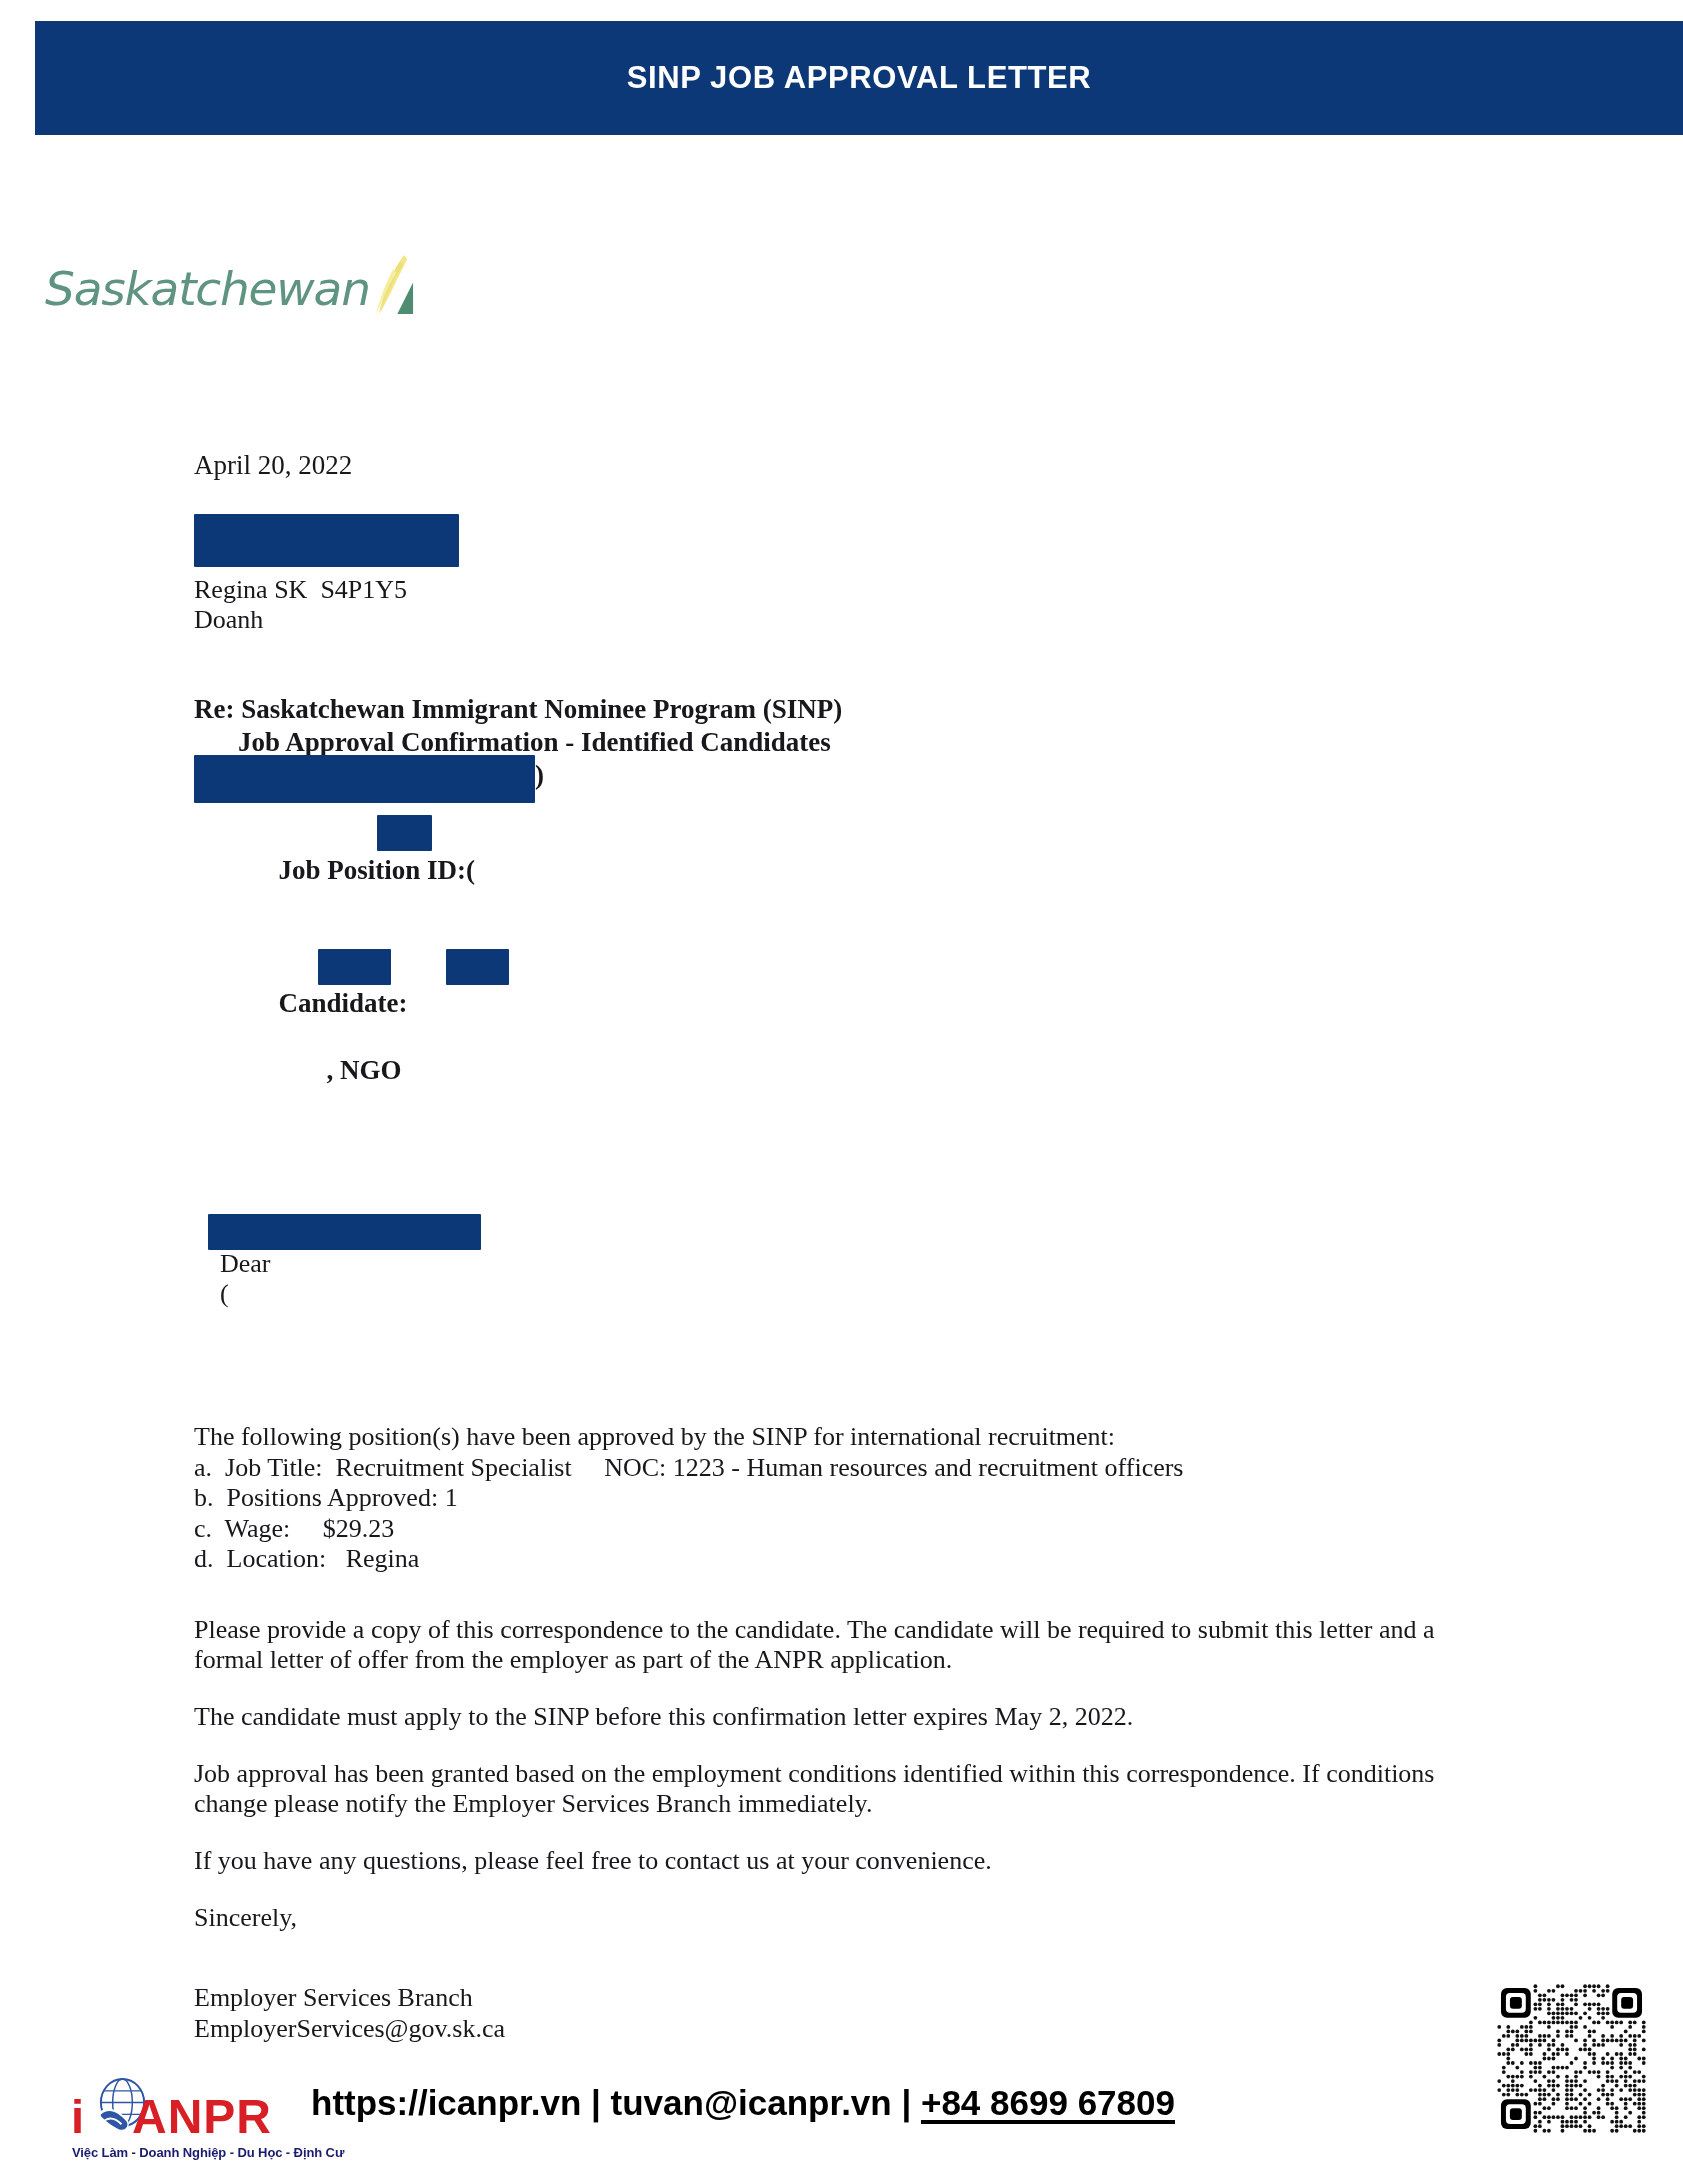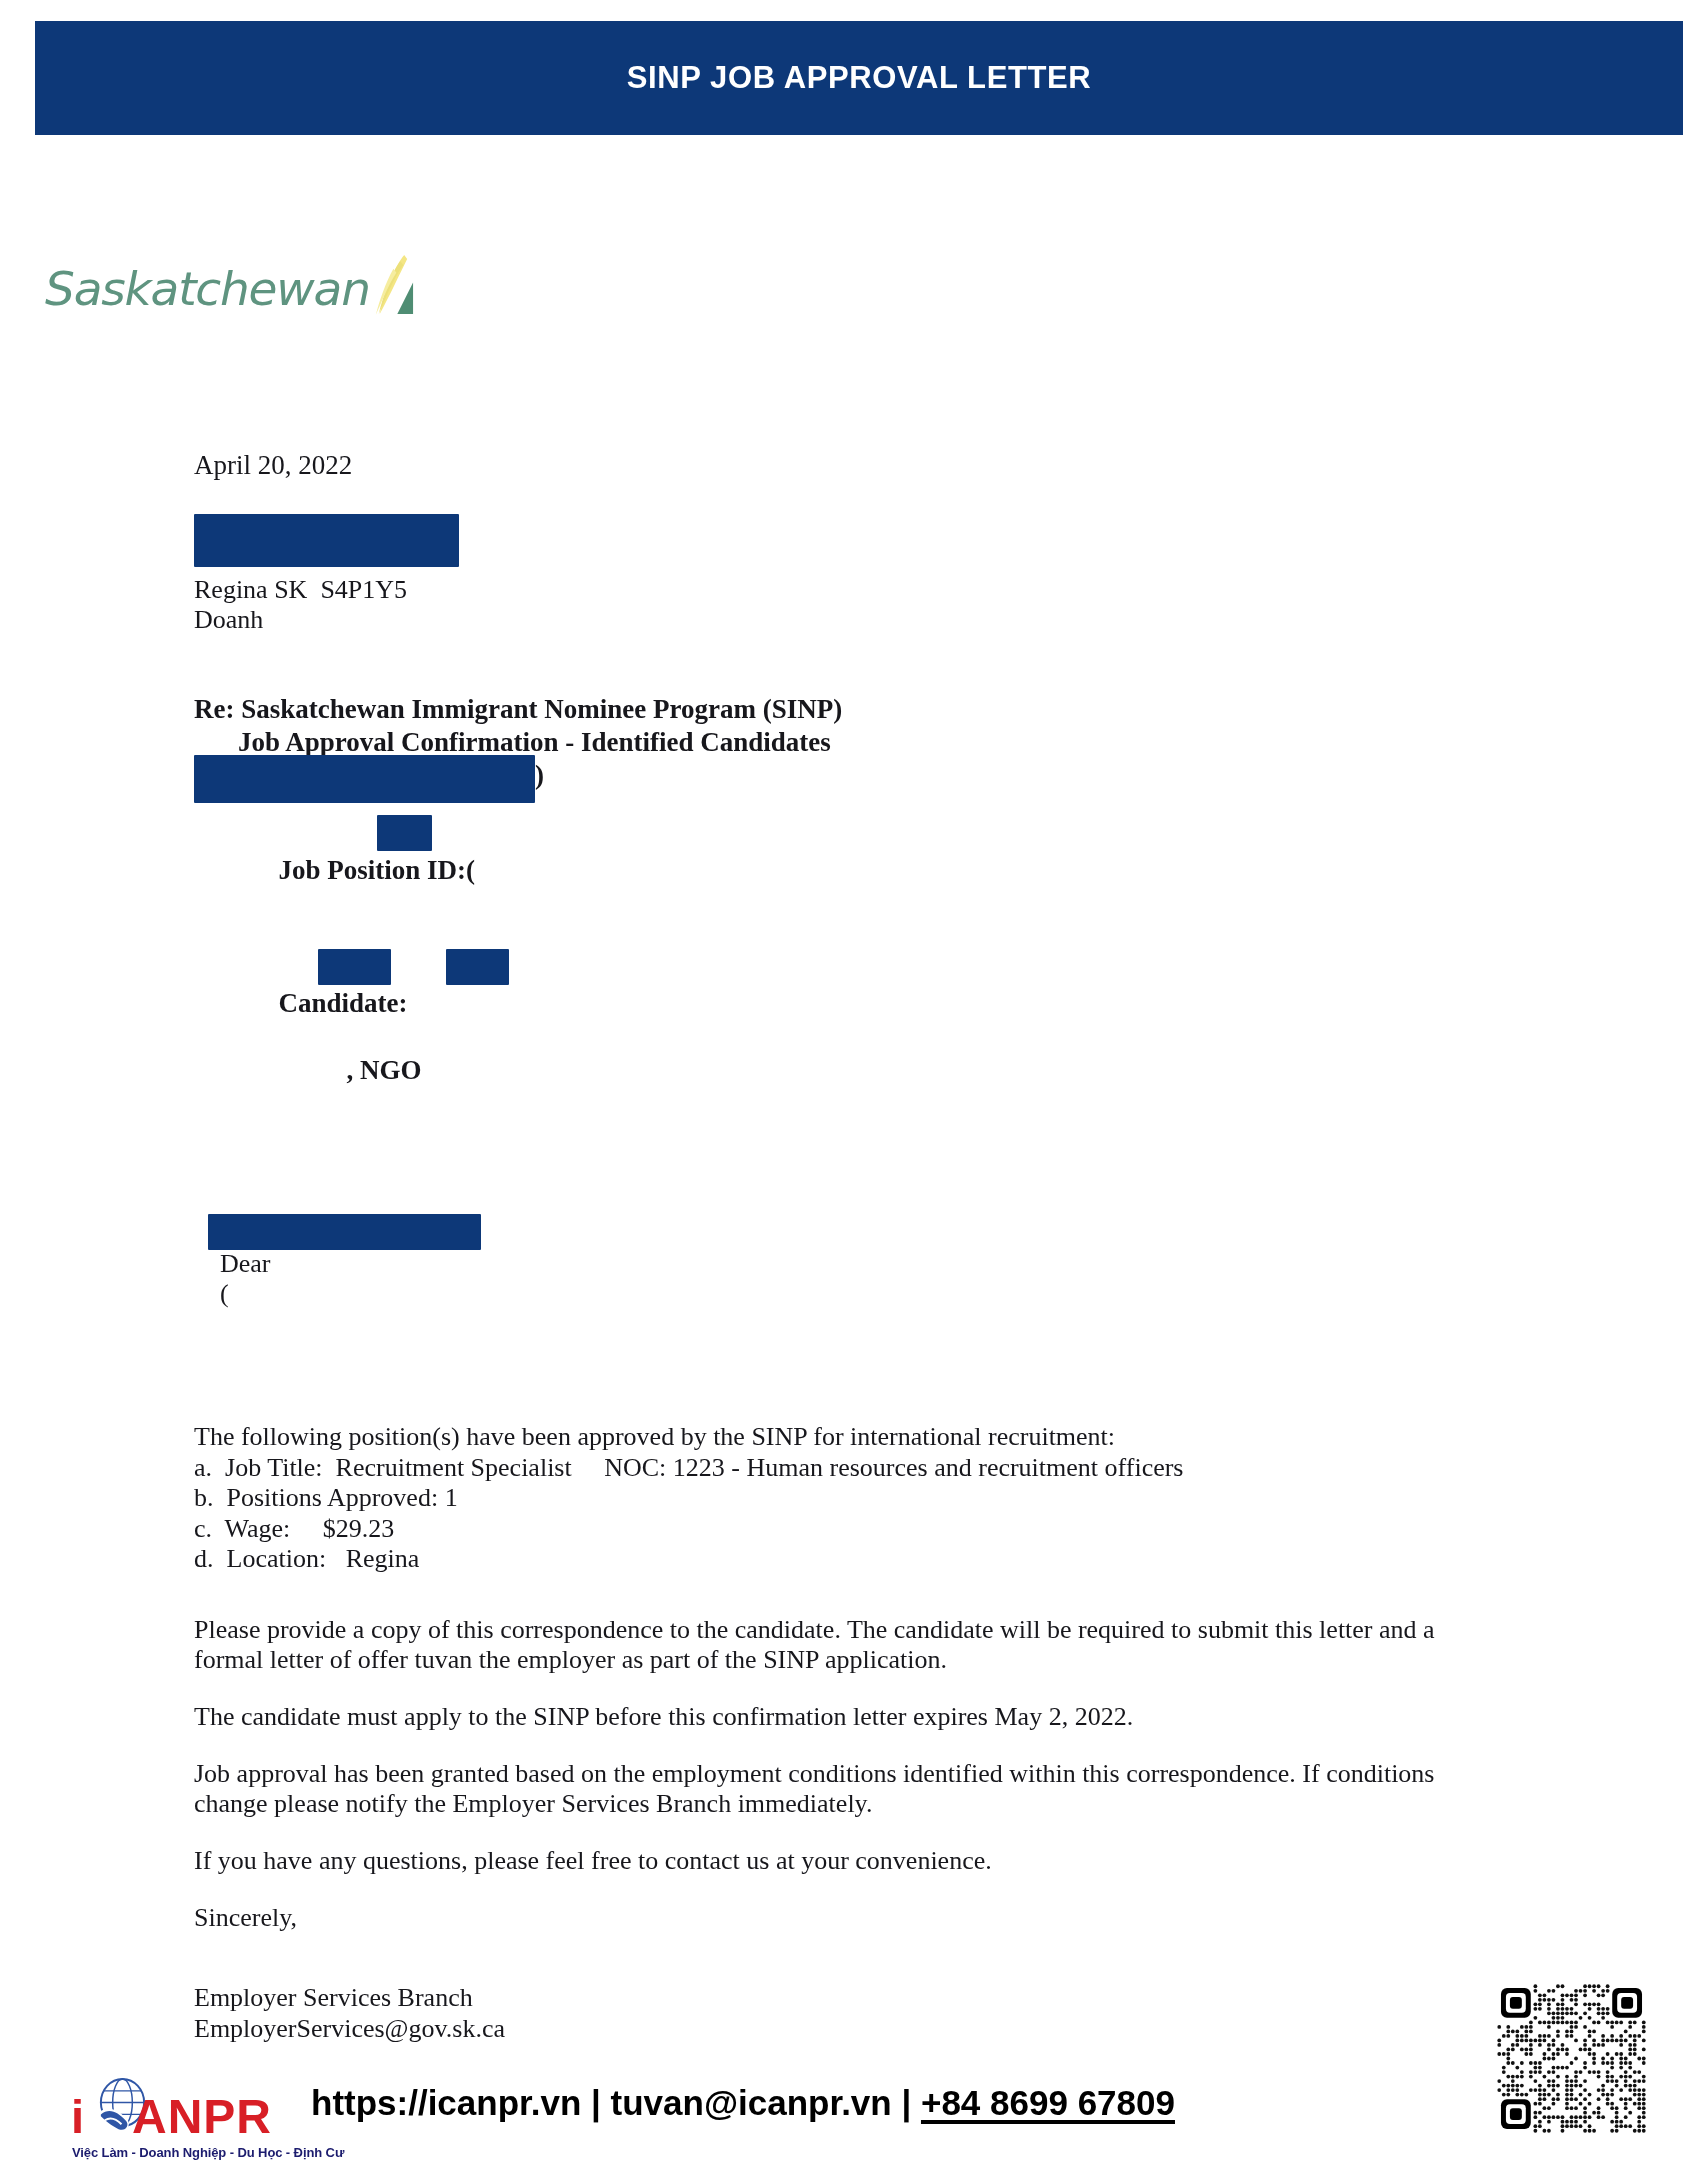--- a/index.html
+++ b/index.html
@@ -234,21 +234,21 @@
     </div>
 
     <div class="re-indent addr-line" style="position:relative;">
       <span>Job Position ID:</span><span>(</span>
       <span class="redact-abs" style="left:183px; top:-6px; width:55px; height:36px;"></span>
     </div>
 
     <div class="re-indent addr-line" style="position:relative;">
       <span>Candidate:</span>
       <span class="redact-abs" style="left:124px; top:-5px; width:73px; height:36px;"></span>
-      <span style="margin-left:68px;">, NGO</span>
+      <span style="margin-left:48px;">, NGO</span>
       <span class="redact-abs" style="left:252px; top:-5px; width:63px; height:36px;"></span>
     </div>
   </div>
 
   <div class="block-gap-lg" style="height:65px;"></div>
 
   <div class="addr-line" style="position:relative;">
     <span>Dear</span>
     <span>(</span>
     <span class="redact-abs" style="left:14px; top:-4px; width:273px; height:36px;"></span>
@@ -259,21 +259,21 @@
   <div>
     <div class="list-line">The following position(s) have been approved by the SINP for international recruitment:</div>
     <div class="list-line">a.  Job Title:  Recruitment Specialist     NOC: 1223 - Human resources and recruitment officers</div>
     <div class="list-line">b.  Positions Approved: 1</div>
     <div class="list-line">c.  Wage:     $29.23</div>
     <div class="list-line">d.  Location:   Regina</div>
   </div>
 
   <div class="block-gap-md" style="height:40px;"></div>
 
-  <p class="para">Please provide a copy of this correspondence to the candidate. The candidate will be required to submit this letter and a formal letter of offer tuvan the employer as part of the SINP application.</p>
+  <p class="para">Please provide a copy of this correspondence to the candidate. The candidate will be required to submit this letter and a formal letter of offer from the employer as part of the ANPR application.</p>
   <p class="para">The candidate must apply to the SINP before this confirmation letter expires May 2, 2022.</p>
   <p class="para">Job approval has been granted based on the employment conditions identified within this correspondence.  If conditions change please notify the Employer Services Branch immediately.</p>
   <p class="para">If you have any questions, please feel free to contact us at your convenience.</p>
   <p class="para">Sincerely,</p>
 
   <div class="block-gap-lg" style="height:50px;"></div>
 
   <div class="sig-block">
     <div>Employer Services Branch</div>
     <div>EmployerServices@gov.sk.ca</div>

